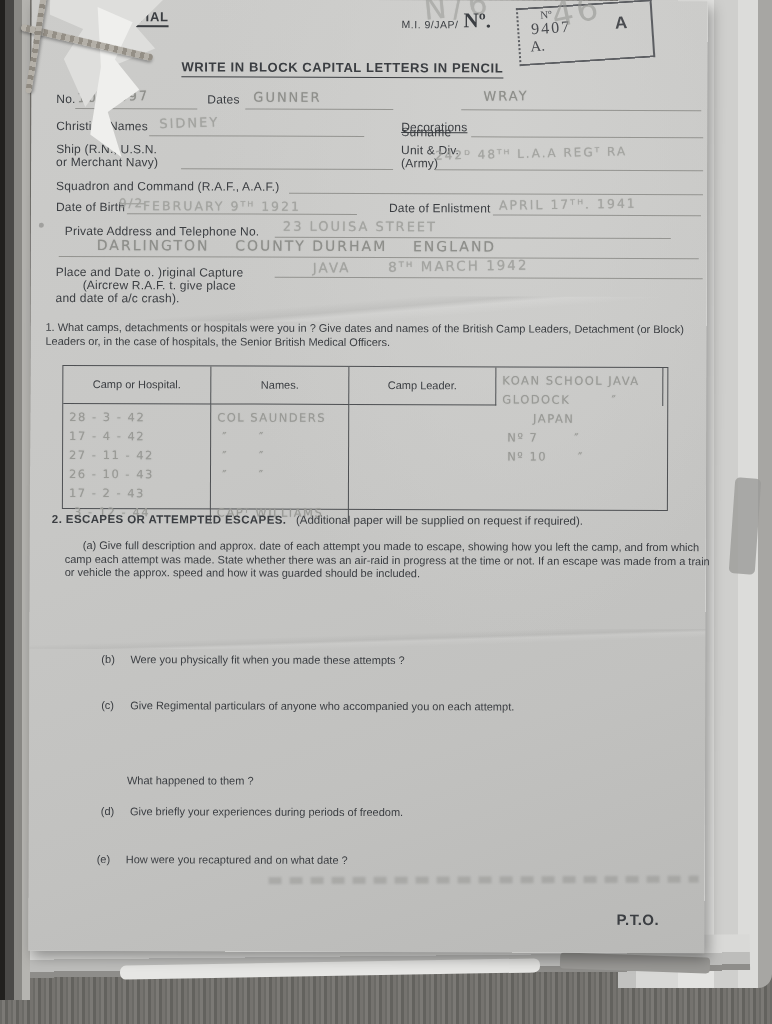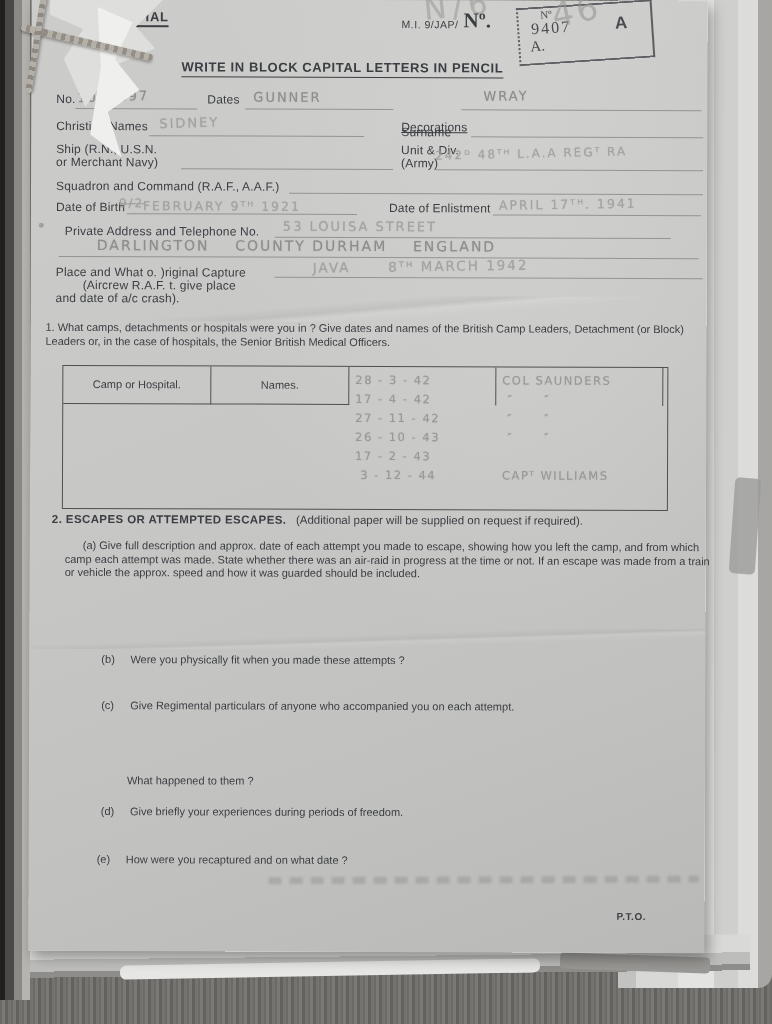--- a/index.html
+++ b/index.html
@@ -94,21 +94,21 @@
     color:#999a96;letter-spacing:1.5px;white-space:pre;
     text-shadow:0 0 1px rgba(140,140,135,.5);}
 
   .q2-head{position:absolute;left:22px;top:514px;font-size:11.5px;}
   .q2-head b{letter-spacing:.4px;}
   .sub-q{position:absolute;font-size:11px;color:#3b3e42;}
   .sub-q .tag{display:inline-block;width:26px;}
   .bleed{position:absolute;left:240px;top:876px;width:430px;height:7px;opacity:.4;
     background:repeating-linear-gradient(90deg,rgba(95,95,92,.55) 0 13px,transparent 13px 21px);
     filter:blur(1px);transform:rotate(-.4deg);}
-  .pto{position:absolute;left:588px;top:910px;font-weight:bold;font-size:10px;letter-spacing:.5px;}
+  .pto{position:absolute;left:588px;top:910px;font-weight:bold;font-size:15px;letter-spacing:.5px;}
   .margin-mark{position:absolute;left:8px;top:224px;width:5px;height:5px;border-radius:50%;
     background:#8e8f8b;opacity:.7;}
 </style>
 </head>
 <body>
 
 <div class="scene">
   <div class="desk"></div>
   <div class="stack-right"></div>
   <div class="stack-tab"></div>
@@ -164,36 +164,42 @@
     <div class="lbl" style="left:25px;top:201px;">Date of Birth</div>
     <div class="hw faint scratch" style="left:88px;top:197px;">9/2</div>
     <div class="hw faint" style="left:112px;top:199px;font-size:12.5px;">FEBRUARY 9ᵀᴴ 1921</div>
     <div class="rule" style="left:96px;top:214px;width:230px;"></div>
     <div class="lbl" style="left:358px;top:201px;">Date of Enlistment</div>
     <div class="hw faint" style="left:468px;top:196px;font-size:12.5px;transform:rotate(-1deg);">APRIL 17ᵀᴴ. 1941</div>
     <div class="rule" style="left:462px;top:214px;width:208px;"></div>
 
     <div class="margin-mark"></div>
     <div class="lbl" style="left:25px;top:225px;margin-left:9px;">Private Address and Telephone No.</div>
-    <div class="hw faint" style="left:252px;top:219px;">53 LOUISA STREET</div>
+    <div class="hw faint" style="left:252px;top:219px;">23 LOUISA STREET</div>
     <div class="rule" style="left:244px;top:237px;width:396px;"></div>
     <div class="hw" style="left:66px;top:238px;font-size:14px;">DARLINGTON    COUNTY DURHAM    ENGLAND</div>
     <div class="rule" style="left:28px;top:257px;width:640px;"></div>
 
-    <div class="lbl" style="left:25px;top:266px;">Place and What o.  )riginal Capture</div>
+    <div class="lbl" style="left:25px;top:266px;">Place and Date o.  )riginal Capture</div>
     <div class="lbl" style="left:25px;top:279px;padding-left:27px;">(Aircrew R.A.F. t.  give place</div>
     <div class="lbl" style="left:25px;top:292px;">and date of a/c crash).</div>
     <div class="hw faint" style="left:282px;top:258px;font-size:13.5px;transform:rotate(-1deg);">JAVA      8ᵀᴴ MARCH 1942</div>
     <div class="rule" style="left:244px;top:277px;width:428px;"></div>
 
     <div class="para" style="left:15px;top:322px;width:666px;">1.   What camps, detachments or hospitals were you in ?   Give dates and names of the British Camp Leaders, Detachment (or Block) Leaders or, in the case of hospitals, the Senior British Medical Officers.</div>
 
     <div class="camp-table">
       <div class="th">Camp or Hospital.</div>
       <div class="th">Names.</div>
+      <div class="th">Camp Leader.</div>
+      <div class="td"><span class="tbl-hw">KOAN SCHOOL JAVA
+GLODOCK        ″
+      JAPAN
+ Nº 7       ″
+ Nº 10      ″</span></div>
       <div class="td"><span class="tbl-hw">28 - 3 - 42
 17 - 4 - 42
 27 - 11 - 42
 26 - 10 - 43
 17 - 2 - 43
  3 - 12 - 44</span></div>
       <div class="td"><span class="tbl-hw">COL SAUNDERS
  ″      ″
  ″      ″
  ″      ″

